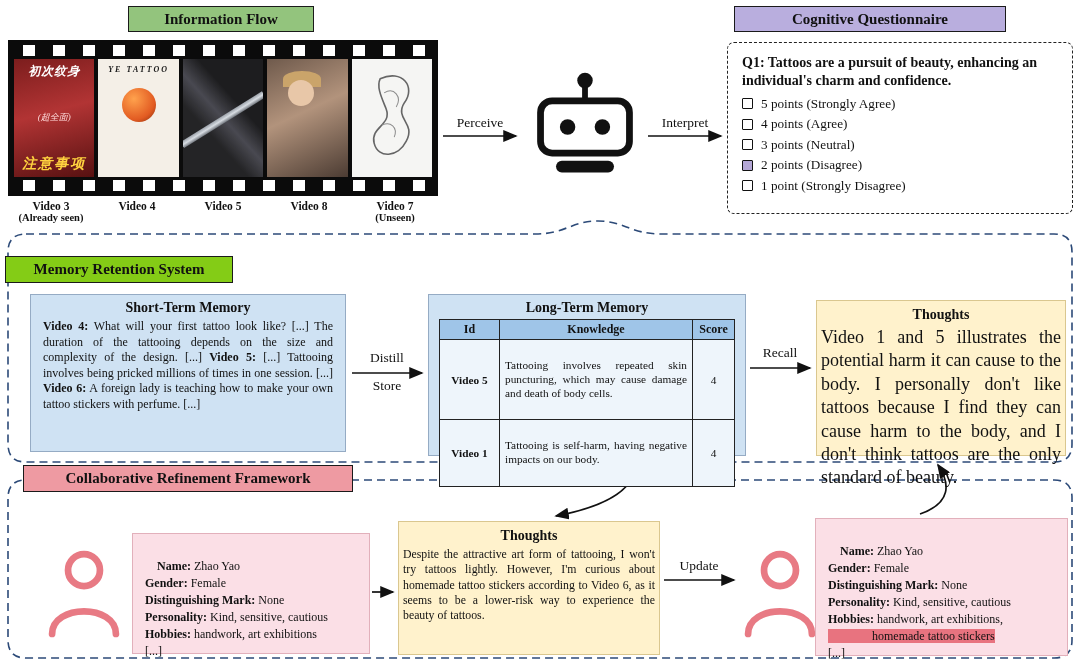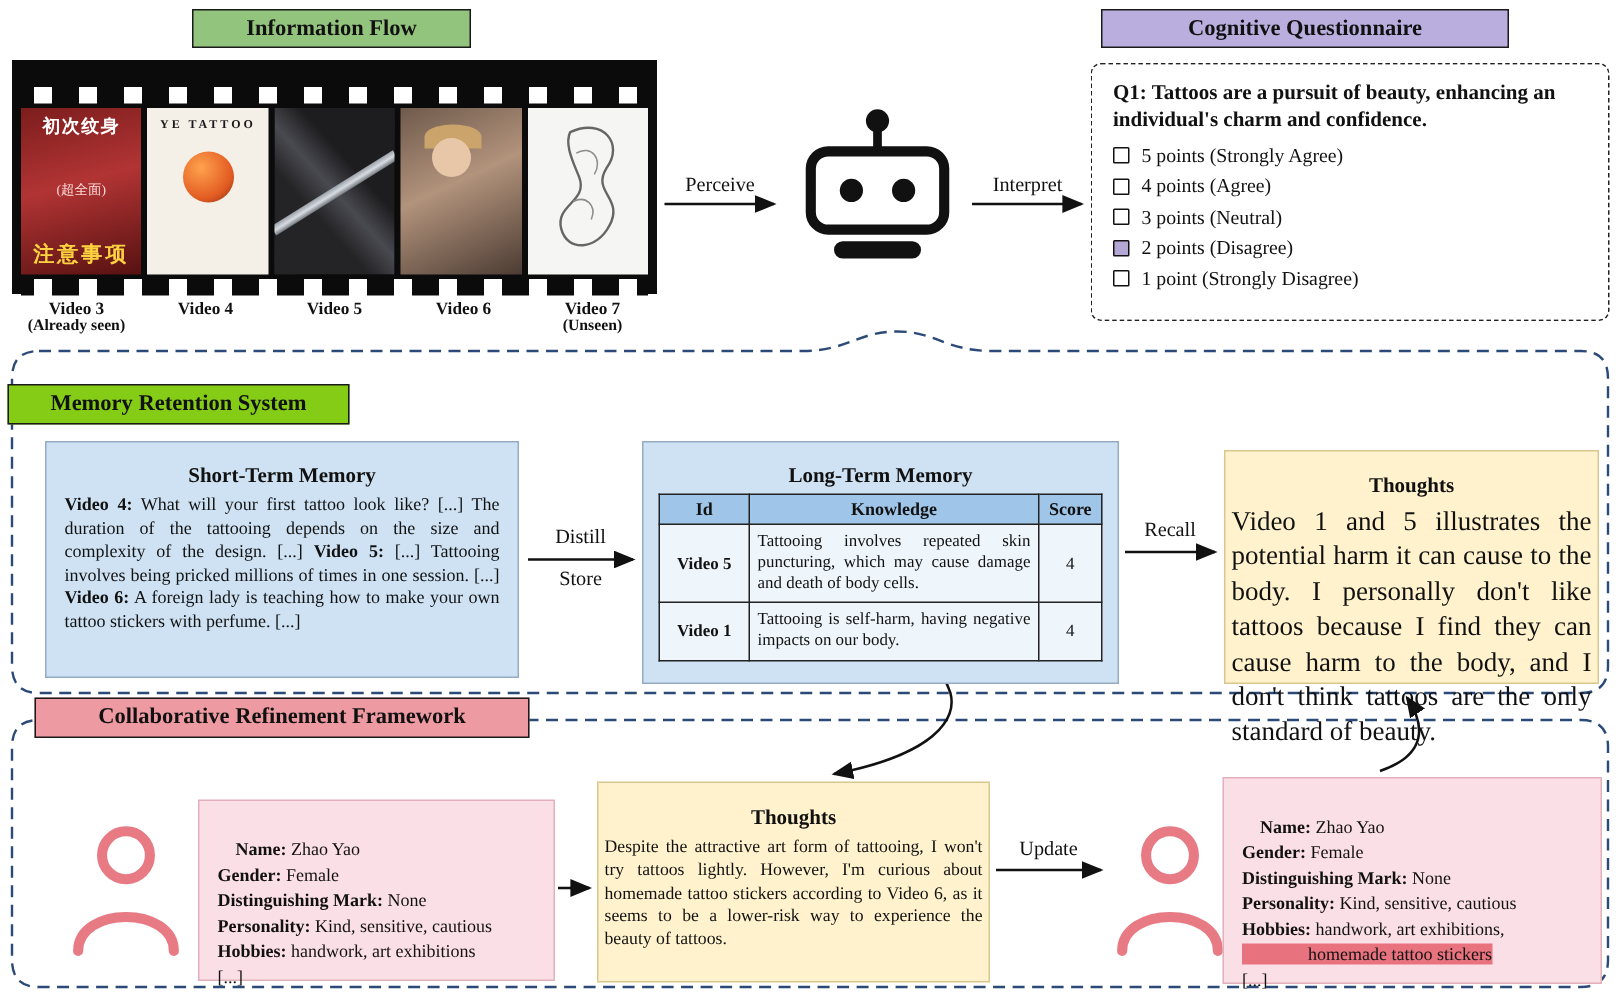--- a/index.html
+++ b/index.html
@@ -10,21 +10,21 @@
 
   .title-pill { border:1.5px solid #1a1a1a; display:flex; align-items:center; justify-content:center;
                 font-weight:bold; font-size:15px; z-index:3; }
   .pill-green { background:#93c47d; }
   .pill-purple { background:#b9aede; }
   .pill-blue { background:#84cc16; }
   .pill-pink { background:#ee9aa2;margin-left:18px; }
 
   
   #filmstrip { left:8px; top:40px; width:430px; height:156px; background:#0b0b0b;
-               display:flex; flex-direction:column; padding:16px 4px; z-index:2; }
+               display:flex; flex-direction:column; padding:3px 4px; z-index:2;font-style:italic; }
   .sprockets { height:11px; margin:2px 2px; flex:0 0 auto;
                background:repeating-linear-gradient(90deg,#0b0b0b 0 9px,#ffffff 9px 21px,#0b0b0b 21px 30px); }
   #thumbs { flex:1; display:flex; gap:4px; padding:1px 2px; }
   .thumb { flex:1; position:relative; overflow:hidden; display:flex; flex-direction:column;
            align-items:center; justify-content:space-between; }
   .thumb-1 { background:linear-gradient(165deg,#7c1d1d,#b23434 45%,#571111); }
   .t1-top { color:#fff; font-weight:bold; font-size:12px; margin-top:4px; letter-spacing:1px; }
   .t1-mid { color:#ffd9d9; font-size:9px; }
   .t1-bot { color:#ffd23f; font-weight:bold; font-size:14px; margin-bottom:4px; letter-spacing:2px; }
   .thumb-2 { background:#f4efe7; justify-content:flex-start; }
@@ -56,28 +56,28 @@
   .checkbox { width:11px; height:11px; border:1.3px solid #111; border-radius:1px;
               margin-right:8px; flex:0 0 auto; background:#fff; }
   .checkbox[data-checked="true"] { background:#b4a7d6; }
   .q-option-label { font-size:13.2px; }
 
   
   .flow-label { font-size:13.5px; transform:translateX(-50%); white-space:nowrap; z-index:2; }
 
   
   .mem-box { background:#cfe2f3; border:1px solid rgba(40,70,110,0.35); padding:5px 12px; z-index:2; }
-  .box-title { font-weight:bold; font-size:14px; text-align:center; margin-bottom:3px;margin-top:10px; }
+  .box-title { font-weight:bold; font-size:14px; text-align:center; margin-bottom:3px; }
   .body-text { font-size:12px; line-height:1.3; text-align:justify; }
   #stm-box { left:30px; top:294px; width:316px; height:158px; }
   #ltm-box { left:428px; top:294px; width:318px; height:162px; padding:5px 10px; }
   #ltm-table { width:100%; border-collapse:collapse; margin-top:2px; }
   #ltm-table th, #ltm-table td { border:1px solid #222; }
   #ltm-table th { background:#9fc5e8; font-size:12px; font-weight:bold; padding:2px 3px; }
-  #ltm-table td { background:#eef5fb; font-size:11.3px; padding:5px 5px; vertical-align:middle; }
+  #ltm-table td { background:#eef5fb; font-size:11.3px; padding:19px 5px; vertical-align:middle; }
   .td-id { font-weight:bold; text-align:center; width:60px; }
   .td-knowledge { text-align:justify; line-height:1.22; }
   .td-score { text-align:center; width:42px; }
 
   .thoughts-box { background:#fff2cc; border:1px solid rgba(150,120,30,0.35); padding:6px 4px; z-index:2; }
   #mem-thoughts { left:816px; top:300px; width:250px; height:156px; }
   #mem-thoughts .body-text { font-size:18px; }
 
   
   .persona-box { background:#fbdfe6; border:1px solid rgba(170,70,90,0.3); padding:7px 12px;
@@ -160,21 +160,21 @@
     </div>
     <div class="vcol">
       <span class="vlabel">Video 4</span>
       <span class="vnote"></span>
     </div>
     <div class="vcol">
       <span class="vlabel">Video 5</span>
       <span class="vnote"></span>
     </div>
     <div class="vcol">
-      <span class="vlabel">Video 6</span>
+      <span class="vlabel">Video 8</span>
       <span class="vnote"></span>
     </div>
     <div class="vcol">
       <span class="vlabel">Video 7</span>
       <span class="vnote">(Unseen)</span>
     </div>
   </div>
 
   <span class="abs flow-label" style="left:480px; top:115px;">Perceive</span>
   <span class="abs flow-label" style="left:685px; top:115px;">Interpret</span>

